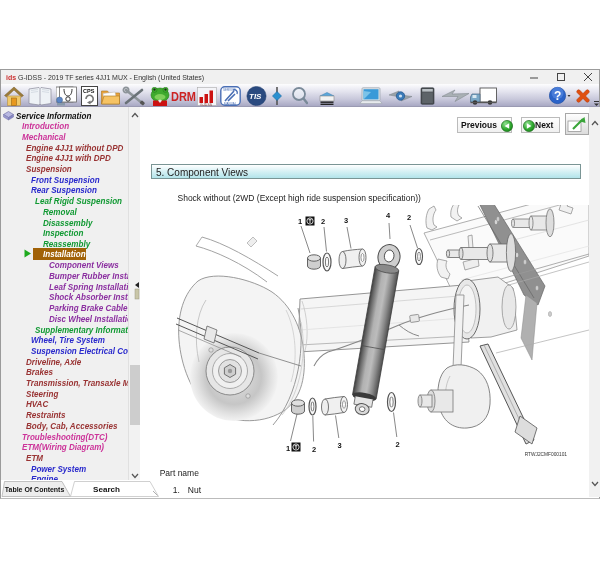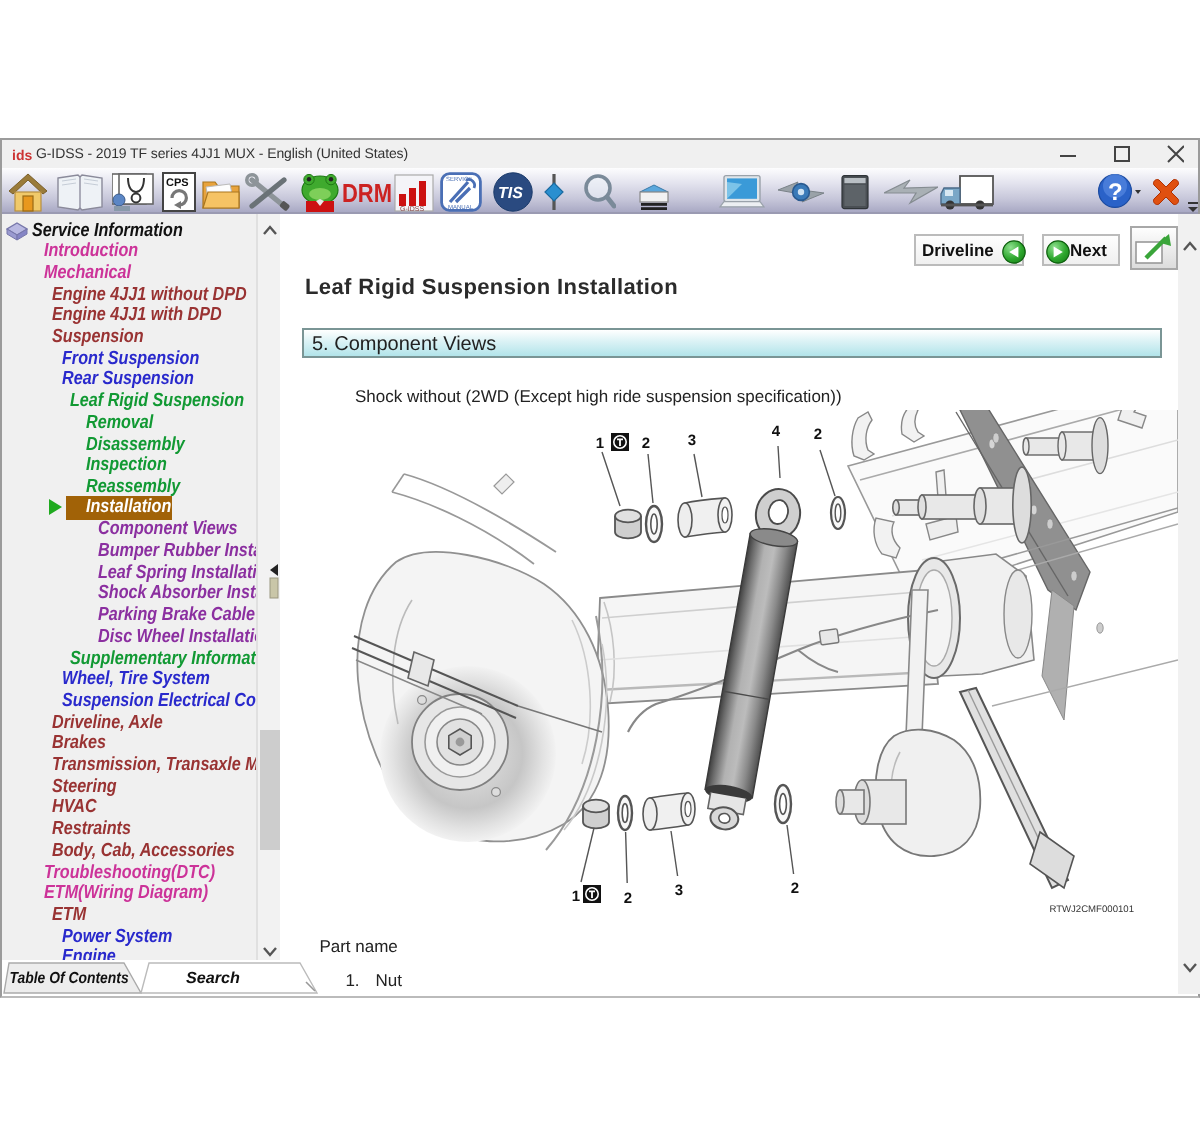--- a/index.html
+++ b/index.html
@@ -11,21 +11,21 @@
 .wbtn{position:absolute;top:0;width:9px;height:12px;color:#444;}
 #toolbar{position:absolute;left:0;top:14px;width:598px;height:23px;background:linear-gradient(180deg,#fdfdfe 0%,#e3e3ee 35%,#c7c7da 70%,#a9a9c4 100%);border-bottom:1px solid #9a9ab2;}
 #mainarea{position:absolute;left:0;top:37px;width:598px;height:391px;background:#fff;}
 #tree{position:absolute;left:0;top:0;width:127px;height:373px;background:#f0f0f0;overflow:hidden;}
 .ti{position:absolute;font-weight:bold;font-size:9.5px;line-height:11px;white-space:nowrap;font-style:italic;}
 .ti>span{display:inline-block;transform:scaleX(0.85);transform-origin:0 50%;}
 #treesb{position:absolute;left:127px;top:0;width:12px;height:373px;background:#f2f2f2;border-left:1px solid #e0e0e0;}
 #splitter{position:absolute;left:139px;top:0;width:7px;height:373px;background:#fff;}
 #content{position:absolute;left:146px;top:0;width:442px;height:390px;background:#fff;}
 #vscroll{position:absolute;left:588px;top:0;width:12px;height:390px;background:#f1f1f1;}
-#tabbar{position:absolute;left:0;top:373px;width:165px;height:17px;background:#fff;font-style:italic;}
+#tabbar{position:absolute;left:0;top:373px;width:165px;height:17px;background:#fff;}
 .sbtn{position:absolute;border:1px solid #c6c6c6;background:linear-gradient(180deg,#fefefe,#f0f0f0);}
 svg{display:block;}
 </style>
 </head>
 <body>
 <div id="win">
   <div id="titlebar">
     <svg id="appico" style="position:absolute;left:5px;top:4px" width="10" height="7" viewBox="0 0 10 7">
         <text x="0" y="6" font-size="7" font-weight="bold" fill="#cc3333" font-family="Liberation Sans">idss</text>
       </svg>
@@ -222,21 +222,21 @@
         </svg>
     </div>
     <div id="splitter">
       <svg style="position:absolute;left:-6px;top:174px" width="7" height="19">
           <path d="M5,1 L1,4 L5,7 Z" fill="#222"></path>
           <rect x="1" y="8" width="4" height="10" fill="#c9c6a8" stroke="#9a9780" stroke-width="0.5"></rect>
         </svg>
     </div>
     <div id="content">
       <div class="sbtn" style="left:310px;top:9.5px;width:55px;height:16.5px;border-color:#bbb"></div>
-      <div style="position:absolute;left:314px;top:12.5px;font:bold 8.5px 'Liberation Sans';color:#111">Driveline</div>
+      <div style="position:absolute;left:314px;top:12.5px;font:bold 8.5px 'Liberation Sans';color:#111">Previous</div>
       <svg style="position:absolute;left:354px;top:12.5px" width="12" height="12">
           <defs>
             <radialGradient id="gb1" cx="0.35" cy="0.3" r="0.9">
               <stop offset="0" stop-color="#8fe08f"></stop>
               <stop offset="0.55" stop-color="#2fa82f"></stop>
               <stop offset="1" stop-color="#137a13"></stop>
             </radialGradient>
           </defs>
           <circle cx="6" cy="6" r="5.6" fill="url(#gb1)" stroke="#0e5e0e" stroke-width="0.6"></circle>
           <polygon points="8.2,3.2 8.2,8.8 3.6,6" fill="#fff"></polygon>
@@ -246,21 +246,20 @@
           <circle cx="6" cy="6" r="5.6" fill="url(#gb1)" stroke="#0e5e0e" stroke-width="0.6"></circle>
           <polygon points="3.8,3.2 3.8,8.8 8.4,6" fill="#fff"></polygon>
         </svg>
       <div style="position:absolute;left:388px;top:12.5px;font:bold 8.5px 'Liberation Sans';color:#111">Next</div>
       <div class="sbtn" style="left:417.8px;top:6.3px;width:24.5px;height:22px;border-color:#a8a8a8;background:linear-gradient(180deg,#fefefe,#dcdcdc)"></div>
       <svg style="position:absolute;left:420px;top:9px" width="20" height="17">
           <rect x="1" y="5" width="13" height="10.5" fill="#fff" stroke="#999" stroke-width="0.8"></rect>
           <line x1="6" y1="13" x2="16" y2="3" stroke="#3aa53a" stroke-width="2.2"></line>
           <polygon points="17.5,1 18.5,7 12.5,5.2" fill="#3aa53a"></polygon>
         </svg>
-      <div style="position:absolute;left:5.5px;top:31px;font:bold 11px 'Liberation Sans';letter-spacing:0.2px;color:#2b2b2b">Leaf Rigid Suspension Installation</div>
       <div style="position:absolute;left:3.5px;top:57px;width:430px;height:14.5px;border:1px solid #7a9595;background:linear-gradient(180deg,#ffffff,#daf2f5 45%,#b2e4ea)"></div>
       <div style="position:absolute;left:9px;top:59.5px;font:10px 'Liberation Sans';color:#222">5. Component Views</div>
       <div style="position:absolute;left:30.5px;top:85.5px;font:8.5px 'Liberation Sans';color:#222">Shock without (2WD (Except high ride suspension specification))</div>
       <svg id="diag" style="position:absolute;left:4px;top:98px" width="438" height="260" viewBox="150 205 438 260">
           <g stroke="#999" stroke-width="0.8" fill="#f8f8f8">
             <polygon points="423,233 560,196 588,204 588,256 455,299" fill="#fafafa"></polygon>
             <line x1="445" y1="258" x2="588" y2="220" stroke="#ddd"></line>
             <line x1="460" y1="280" x2="588" y2="246" stroke="#e5e5e5"></line>
             <line x1="429" y1="240" x2="566" y2="203" stroke="#aaa"></line>
           </g>

